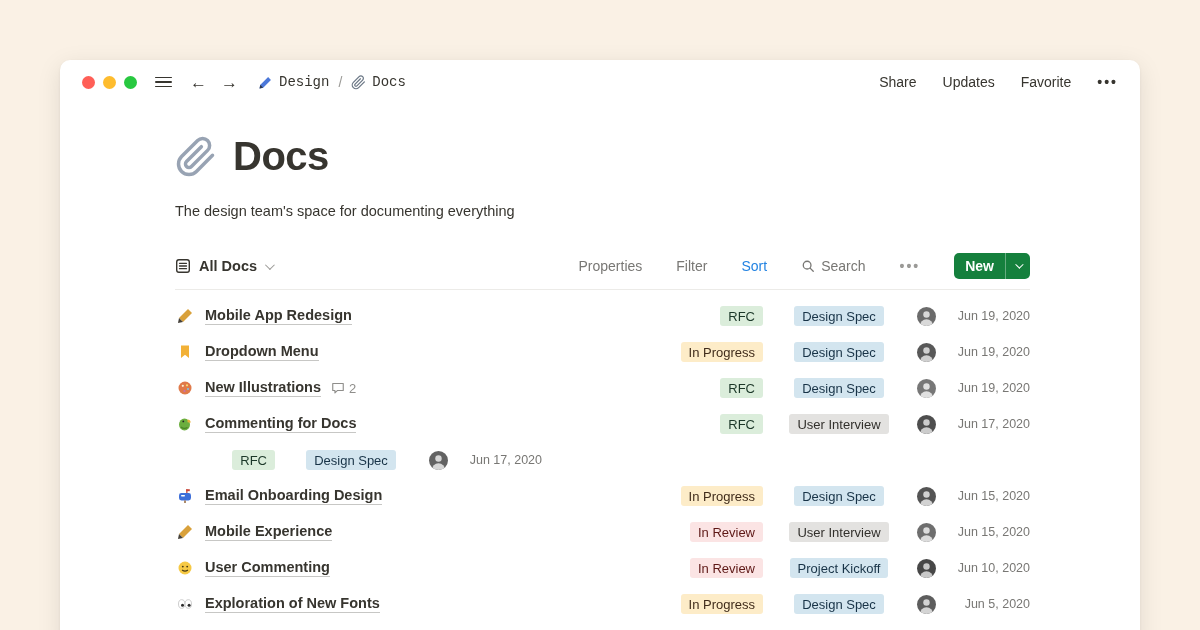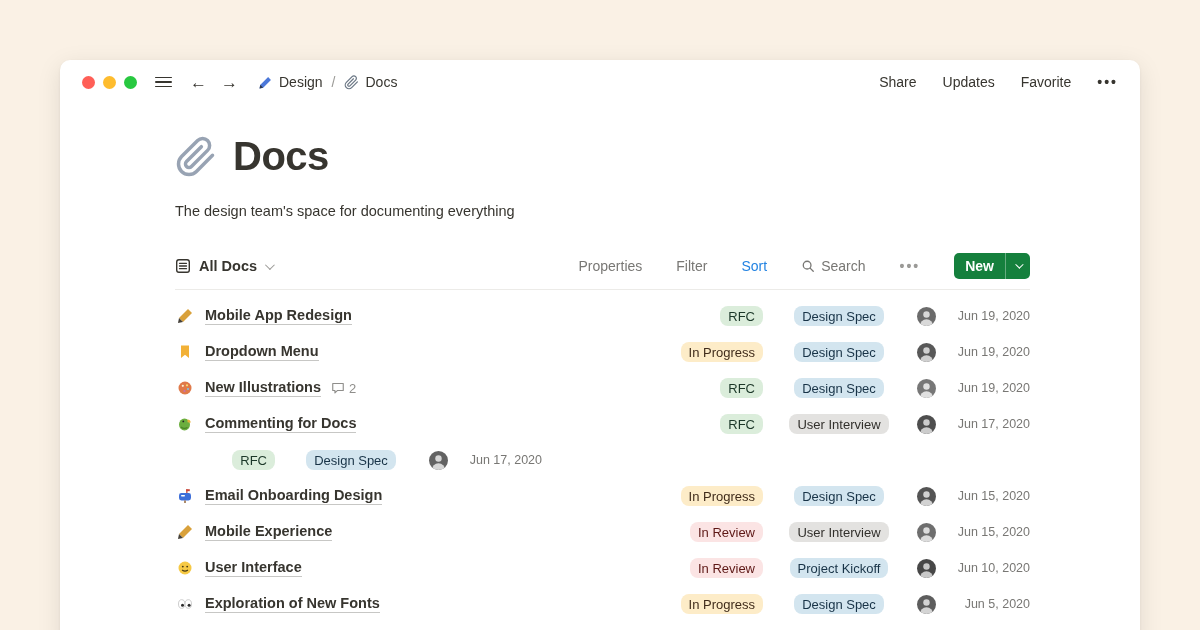--- a/index.html
+++ b/index.html
@@ -28,21 +28,21 @@
   .light.red { background:#FF5F57; }
   .light.yellow { background:#FEBC2E; }
   .light.green { background:#28C840; }
   .hamburger { display:inline-flex; flex-direction:column; justify-content:space-between;
     width:17px; height:11px; margin-left:18px; cursor:pointer; }
   .hamburger i { height:1.8px; background:#37352F; border-radius:2px; }
   .nav-arrow { margin-left:18px; font-size:17px; color:#37352F; line-height:1; cursor:pointer; }
   .nav-arrow + .nav-arrow { margin-left:14px; }
   .breadcrumb { margin-left:20px; display:flex; align-items:center; gap:7px; font-size:14px; }
   .breadcrumb .sep { color:#9B9A97; margin:0 2px; }
-  .crumb { display:flex; align-items:center; gap:6px; cursor:pointer; }
+  .crumb { display:flex; align-items:center; gap:6px; cursor:pointer;font-family:Liberation Mono, monospace; }
   .topbar-spacer { flex:1; }
   .top-actions { display:flex; align-items:center; gap:26px; font-size:14px; }
   .top-action { cursor:pointer; }
   .dots { letter-spacing:2px; font-weight:700; color:#37352F; cursor:pointer; }
 
   
   .content { padding:0 110px 0 115px; }
   .page-header { margin-top:30px; }
   .page-title-row { display:flex; align-items:center; gap:16px; }
   .page-title { font-size:40px; font-weight:700; letter-spacing:-.5px; }
@@ -68,21 +68,21 @@
   
   .rows { margin-top:8px; }
   .row { display:flex; align-items:center; height:36px; }
   .row-main { flex:1; display:flex; align-items:center; gap:10px; min-width:0; }
   .row-icon { width:20px; display:flex; justify-content:center; align-items:center; }
   .row-title { font-size:14.5px; font-weight:600; color:#37352F;
     border-bottom:1px solid rgba(55,53,47,.28); padding-bottom:1px; cursor:pointer; white-space:nowrap; }
   .comment { display:flex; align-items:center; gap:4px; color:#8f8e8b; font-size:13px; }
   .status-col { width:100px; display:flex; justify-content:flex-end; margin-right:14px; }
   .type-col { width:124px; display:flex; justify-content:center; margin-right:16px; }
-  .tag { font-size:13px; padding:2.5px 8px; border-radius:8px; white-space:nowrap; cursor:pointer; }
+  .tag { font-size:13px; padding:2.5px 8px; border-radius:3px; white-space:nowrap; cursor:pointer; }
   .tag-green  { background:#DBEDDB; color:#1C3829; }
   .tag-yellow { background:#FDECC8; color:#402C1B; }
   .tag-red    { background:#FBE4E4; color:#5D1715; }
   .tag-blue   { background:#D3E5EF; color:#183347; }
   .tag-gray   { background:#E3E2E0; color:#32302C; }
   .avatar { width:19px; height:19px; border-radius:50%; overflow:hidden; margin-right:10px; flex:none; }
   .date-col { width:84px; text-align:right; font-size:12.5px; color:#787774; white-space:nowrap; }
 
   svg { display:block; }
 </style>
@@ -379,21 +379,21 @@
         <div class="row">
           <div class="row-main">
             <span class="row-icon">
               <svg width="16" height="16" viewBox="0 0 16 16">
                   <circle cx="8" cy="8" r="6.5" fill="#F6C944"></circle>
                   <circle cx="5.8" cy="6.6" r="0.95" fill="#4a3b12"></circle>
                   <circle cx="10.2" cy="6.6" r="0.95" fill="#4a3b12"></circle>
                   <path d="M5.4 10.2 q2.6 1.9 5.2 0" stroke="#4a3b12" stroke-width="1.1" fill="none" stroke-linecap="round"></path>
                 </svg>
             </span>
-            <span class="row-title">User Interface</span>
+            <span class="row-title">User Commenting</span>
           </div>
           <div class="status-col">
               <span class="tag tag-red">In Review</span>
             </div>
           <div class="type-col">
               <span class="tag tag-blue">Project Kickoff</span>
             </div>
           <span class="avatar">
               <svg width="19" height="19" viewBox="0 0 20 20">
                 <rect width="20" height="20" fill="#474747"></rect>

